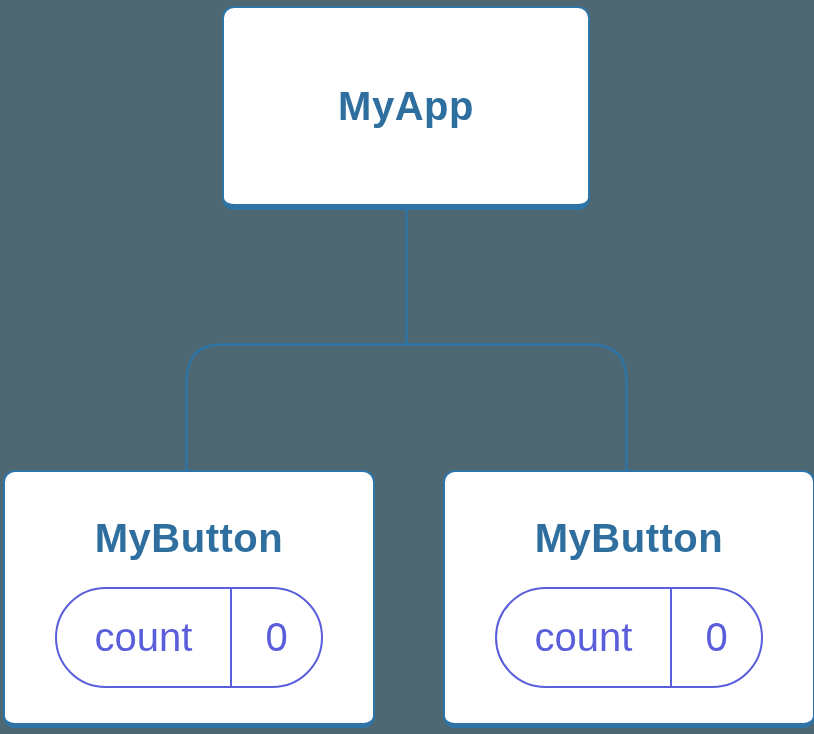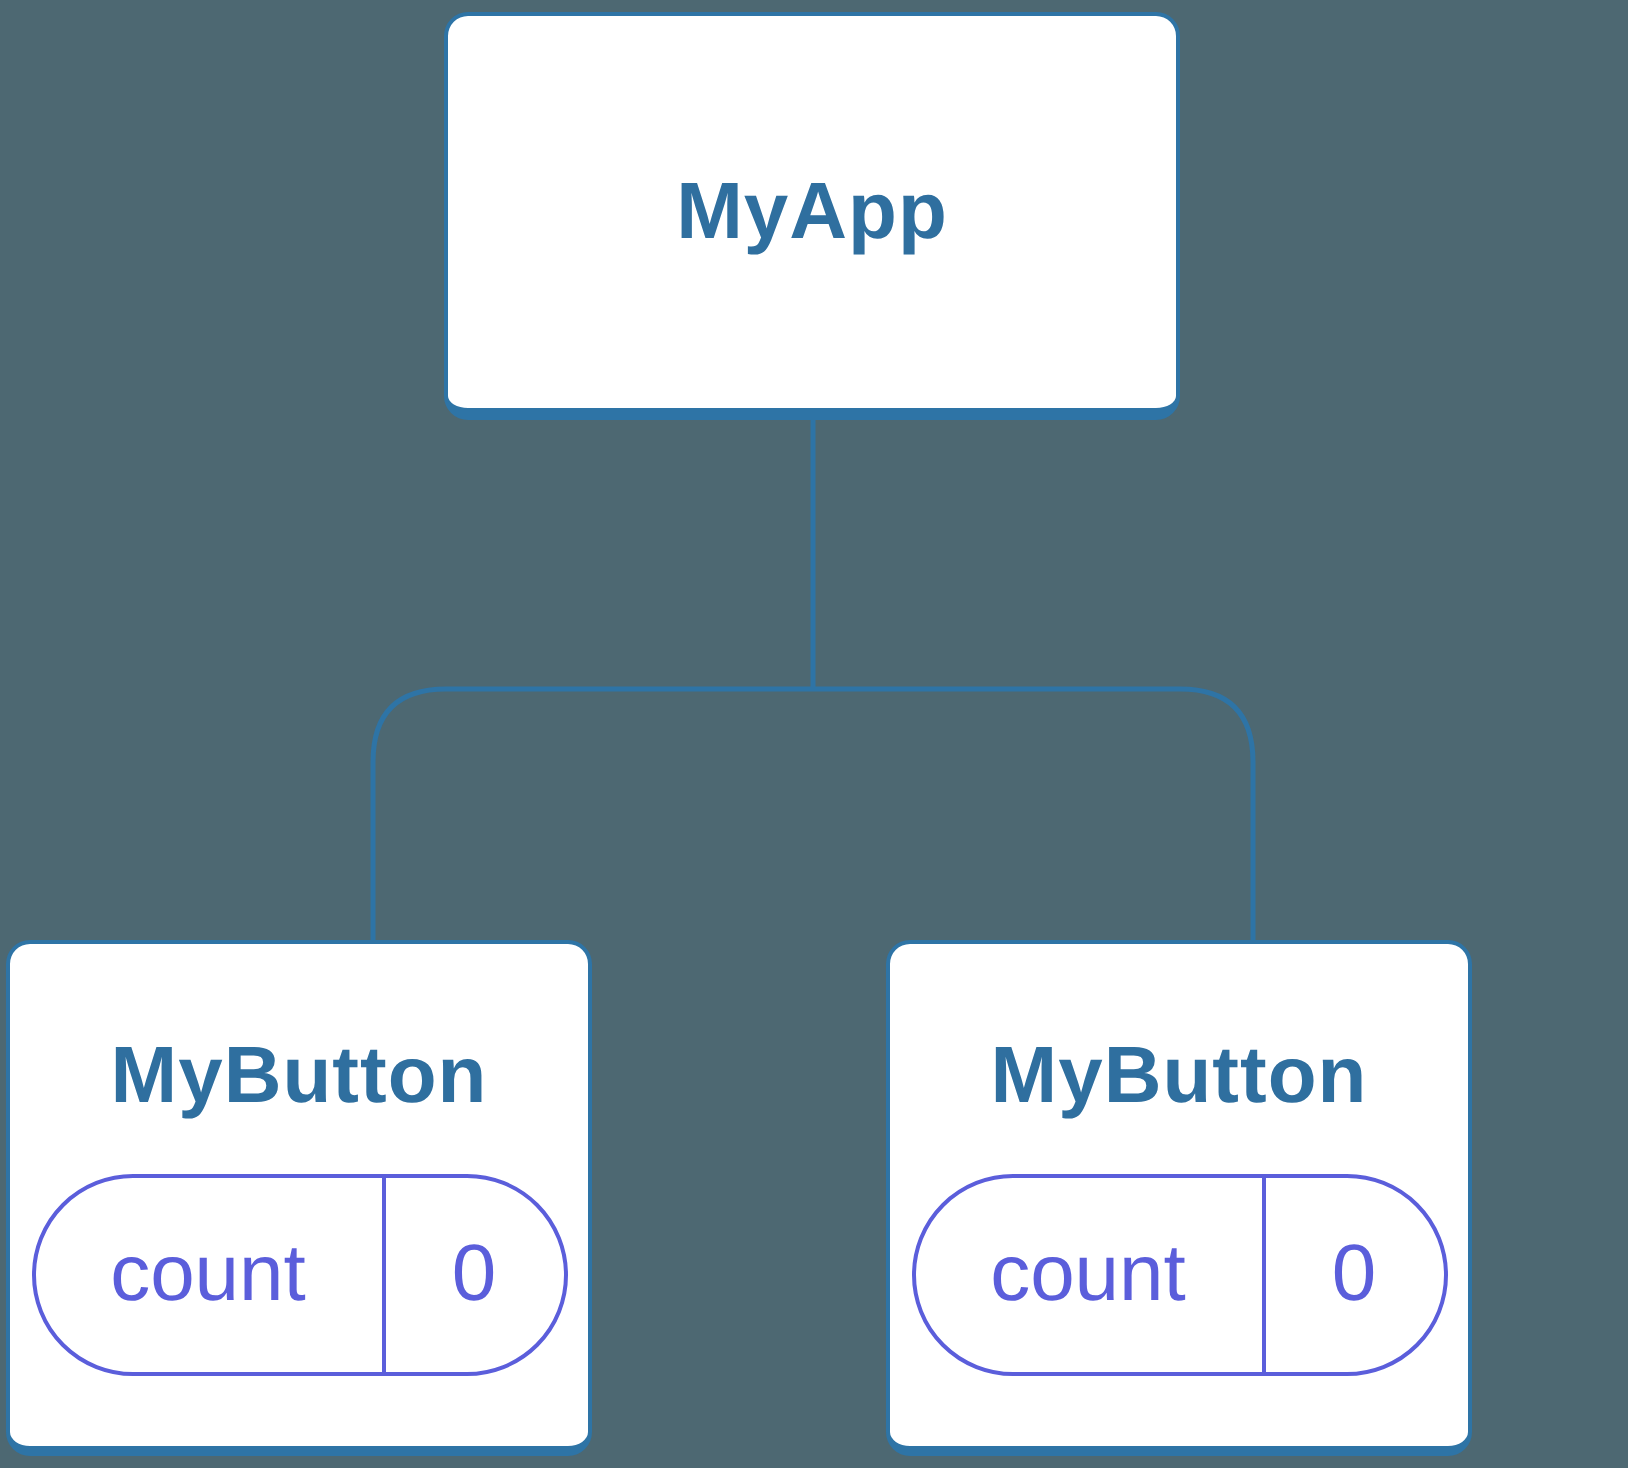--- a/index.html
+++ b/index.html
@@ -47,21 +47,21 @@
     top: 6px;
     width: 368px;
     height: 204px;
     border-bottom-width: 6px;
     display: flex;
     align-items: center;
     justify-content: center;
   }
   .node-child {
     top: 470px;
-    width: 293px;
+    width: 372px;
     height: 258px;
     border-bottom-width: 5px;
     display: flex;
     flex-direction: column;
     align-items: center;
   }
   .node-child-left  { left: 3px; }
   .node-child-right { left: 443px; }
   .node-label {
     font-size: 40px;

